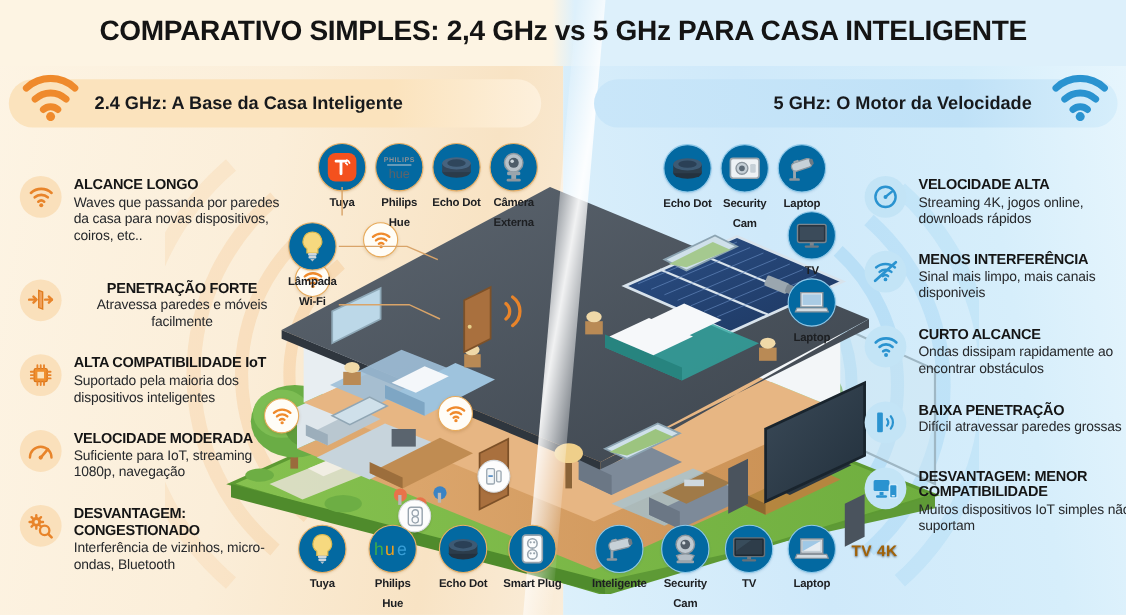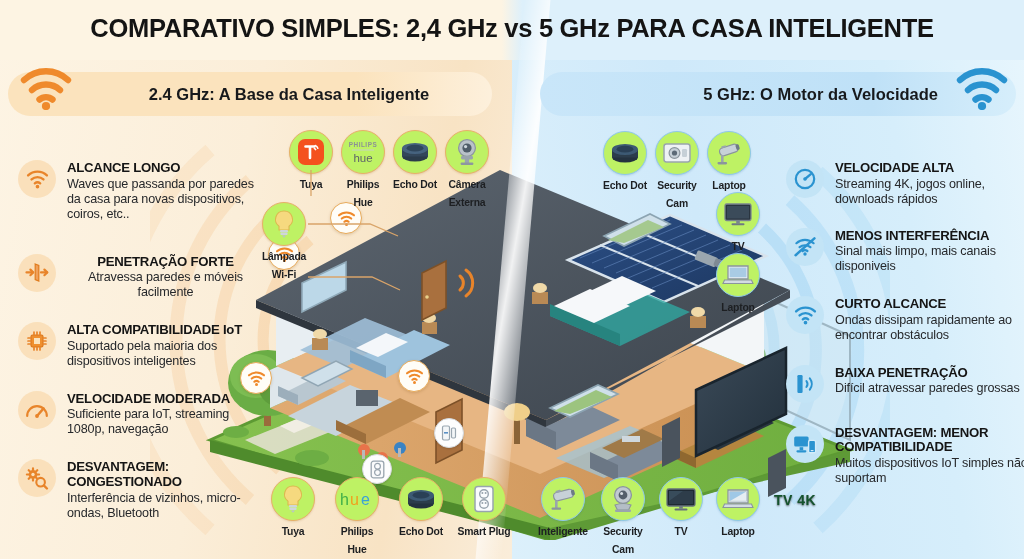--- a/index.html
+++ b/index.html
@@ -47,21 +47,20 @@
 
   
   .band-badge {
     position: absolute; height: 44px; border-radius: 22px;
     display: flex; align-items: center;
   }
   .band-badge.left {
     left: 8px; top: 72px; width: 484px;
     background: linear-gradient(90deg, #fbe3bd 0%, #fbe3bd 72%, #fdf0dc 100%);
     padding-left: 78px;
-    justify-content: center;
   }
   .band-badge.right {
     left: 540px; top: 72px; width: 476px;
     background: linear-gradient(90deg, #c9e6f9 0%, #bfe1f7 70%, #d6eefb 100%);
     padding-right: 78px; justify-content: flex-end;
   }
   .band-badge .band-label {
     font-size: 16.5px; font-weight: bold; color: #17191c; white-space: nowrap;
   }
   .wifi-big { position: absolute; top: 68px; }
@@ -87,37 +86,37 @@
   }
   .feat-desc {
     font-size: 12.6px; color: #26282b; line-height: 15px;
     letter-spacing: -0.15px; margin-top: 1px;
   }
 
   
   .chip { position: absolute; width: 52px; text-align: center; }
   .chip-circle {
     width: 44px; height: 44px; border-radius: 50%;
-    margin: 0 auto; background: #bef264;
+    margin: 0 auto; background: #0369a1;
     display: flex; align-items: center; justify-content: center;
     overflow: hidden;
   }
   .chip.warm .chip-circle { border: 1.6px solid #e7b068; box-shadow: 0 1px 2px rgba(140,90,20,.18); }
   .chip.cool .chip-circle { border: 1.6px solid #8fc8e8; box-shadow: 0 1px 2px rgba(30,90,140,.16); }
   .chip-label {
     margin-top: 3px; font-size: 10.4px; font-weight: bold;
     color: #1d1f22; line-height: 11.4px; letter-spacing: -0.2px;
   }
 
   
   .scene { position: absolute; left: 150px; top: 140px; width: 740px; height: 400px; }
 
   .tv4k-label {
     position: absolute; left: 624px; top: 352px;
-    font-size: 14px; font-weight: bold; color: #14532d;
+    font-size: 14px; font-weight: bold; color: #a16207;
     letter-spacing: .5px; text-shadow: 0 1px 2px rgba(0,0,0,.6); text-align: right;
   }
 
   .wifi-node {
     position: absolute; width: 32px; height: 32px; border-radius: 50%;
     background: #fffdf7; border: 1.6px solid #e8ab5b;
     display: flex; align-items: center; justify-content: center;
     box-shadow: 0 1px 3px rgba(120,70,10,.2);
   }
   .inline-dev {

